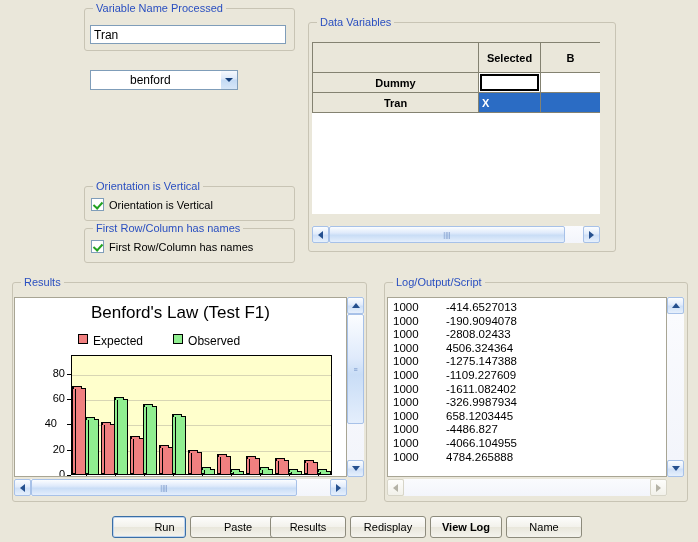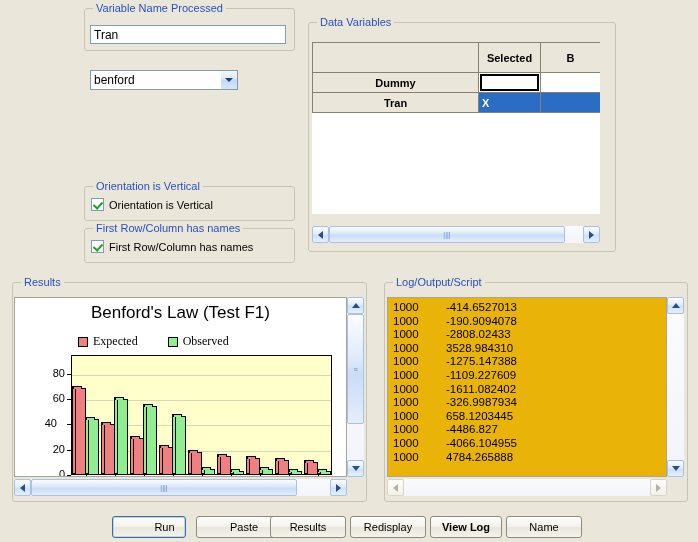--- a/index.html
+++ b/index.html
@@ -96,34 +96,34 @@
   .ar.dis.r{border-left-color:#b4b2a6;}
   .sbbtn.dis{background:linear-gradient(to bottom,#fdfdfb,#f2f1ea);border-color:#d7d5c8;}
 
   
   .panelwhite{position:absolute;background:#fff;border:1px solid #a8a594;box-sizing:border-box;overflow:hidden;}
   .charttitle{
     position:absolute;left:0;right:0;text-align:center;
     font-size:17px;font-weight:normal;color:#000;font-family:"Liberation Sans",sans-serif;
   }
   .legend{position:absolute;display:flex;gap:30px;align-items:center;}
-  .legitem{display:flex;align-items:center;gap:5px;font-family:Liberation Serif, serif;}
+  .legitem{display:flex;gap:5px;}
   .legsw{width:10px;height:10px;border:1px solid #000;box-sizing:border-box;}
   .legtxt{font-size:12px;}
   .plot{position:absolute;background:#ffffcc;border:1px solid #000;box-sizing:border-box;}
   .gline{position:absolute;left:0;right:0;height:1px;background:#d8d6b4;}
   .ytick{position:absolute;font-size:11px;text-align:right;white-space:nowrap;}
   .ytickmark{position:absolute;height:1px;background:#000;width:4px;}
   .xtickmark{position:absolute;width:1px;background:#000;height:4px;}
   .bar{position:absolute;box-sizing:border-box;border:1px solid #000;}
   .bar .top{position:absolute;left:-3px;top:-3px;width:100%;height:3px;box-sizing:border-box;border:1px solid #000;border-bottom:none;}
   .bar .side{position:absolute;left:-4px;top:-3px;width:3px;height:calc(100% + 3px);box-sizing:border-box;border:1px solid #000;border-right:none;}
 
   
-  .logwrap{position:absolute;background:#eab308;border:1px solid #a8a594;box-sizing:border-box;overflow:hidden;}
+  .logwrap{position:absolute;background:#ffffff;border:1px solid #a8a594;box-sizing:border-box;overflow:hidden;}
   .logrow{display:flex;font-size:11.5px;line-height:13.6px;white-space:pre;font-family:"Liberation Sans",sans-serif;}
   .logrow .c1{width:58px;padding-left:5px;box-sizing:border-box;}
   .logrow .c2{}
 
   
   .btn{
     position:absolute;box-sizing:border-box;height:22px;
     background:linear-gradient(to bottom,#fdfdfc 0%,#f3f2ec 48%,#e9e7dc 52%,#f4f3ed 100%);
     border:1px solid #8d8b7c;border-radius:3px;
     display:flex;align-items:center;justify-content:center;
@@ -134,21 +134,21 @@
 </head>
 <body>
 
 <div class="app">
 
   <div class="grp" style="left:84px;top:8px;width:209px;height:41px;">
     <span class="cap">Variable Name Processed</span>
   </div>
   <input class="tinput" style="left: 90px; top: 25px; width: 196px; height: 19px;" value="Tran">
 
-  <div class="combo" style="left:90px;top:70px;width:148px;height:20px;">
+  <div class="combo" style="left:90px;top:70px;width:148px;height:20px;padding-left:36px;">
     <span class="val">benford</span>
     <span class="arrowbox">
         <i class="chev"></i>
       </span>
   </div>
 
   <div class="grp" style="left:84px;top:186px;width:209px;height:33px;">
     <span class="cap">Orientation is Vertical</span>
   </div>
   <div class="cbrow" style="left:91px;top:198px;">
@@ -367,21 +367,21 @@
 
   <div class="grp" style="left:384px;top:282px;width:302px;height:218px;">
     <span class="cap">Log/Output/Script</span>
   </div>
 
   <div class="logwrap" style="left:387px;top:297px;width:280px;height:180px;">
     <div id="logrows" style="padding-top:3px;">
         <div class="logrow"><span class="c1">1000</span><span class="c2">-414.6527013</span></div>
         <div class="logrow"><span class="c1">1000</span><span class="c2">-190.9094078</span></div>
         <div class="logrow"><span class="c1">1000</span><span class="c2">-2808.02433</span></div>
-        <div class="logrow"><span class="c1">1000</span><span class="c2">3528.984310</span></div>
+        <div class="logrow"><span class="c1">1000</span><span class="c2">4506.324364</span></div>
         <div class="logrow"><span class="c1">1000</span><span class="c2">-1275.147388</span></div>
         <div class="logrow"><span class="c1">1000</span><span class="c2">-1109.227609</span></div>
         <div class="logrow"><span class="c1">1000</span><span class="c2">-1611.082402</span></div>
         <div class="logrow"><span class="c1">1000</span><span class="c2">-326.9987934</span></div>
         <div class="logrow"><span class="c1">1000</span><span class="c2">658.1203445</span></div>
         <div class="logrow"><span class="c1">1000</span><span class="c2">-4486.827</span></div>
         <div class="logrow"><span class="c1">1000</span><span class="c2">-4066.104955</span></div>
         <div class="logrow"><span class="c1">1000</span><span class="c2">4784.265888</span></div>
       </div>
   </div>
@@ -401,20 +401,20 @@
         <i class="ar l dis"></i>
       </div>
     <div class="sbtrack"></div>
     <div class="sbbtn dis">
         <i class="ar r dis"></i>
       </div>
   </div>
 
   <div id="btnbar">
       <div class="btn focus" style="left: 112px; top: 516px; width: 74px;">Run</div>
-      <div class="btn" style="left: 196px; top: 516px; width: 96px;">Paste</div>
+      <div class="btn" style="left: 190px; top: 516px; width: 96px;">Paste</div>
       <div class="btn" style="left: 270px; top: 516px; width: 76px;">Results</div>
       <div class="btn" style="left: 350px; top: 516px; width: 76px;">Redisplay</div>
       <div class="btn" style="left: 430px; top: 516px; width: 72px; font-weight: bold;">View Log</div>
       <div class="btn" style="left: 506px; top: 516px; width: 76px;">Name</div>
     </div>
 
 </div>
 
 </body></html>

